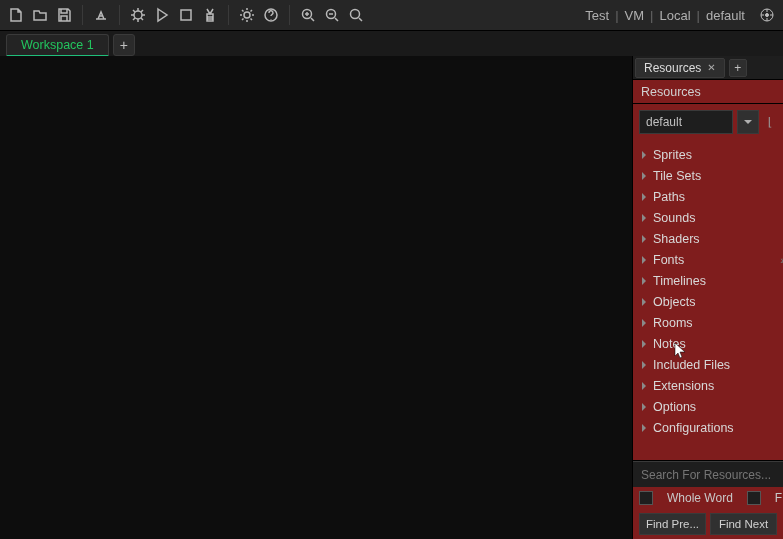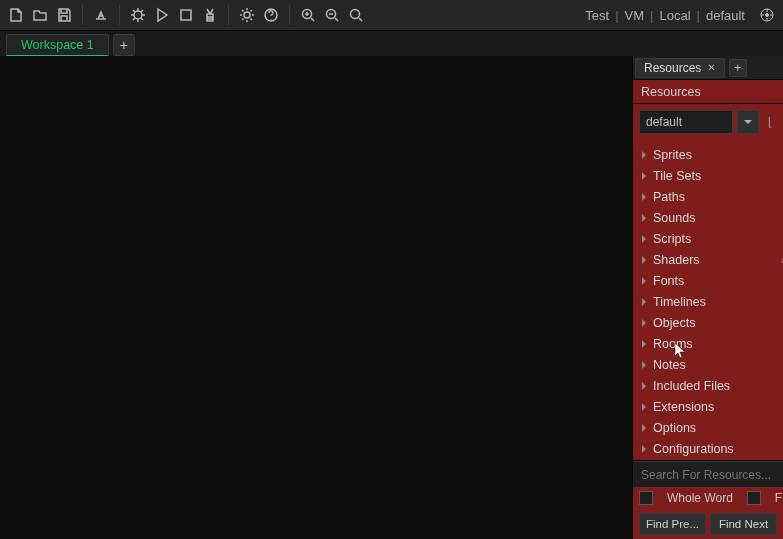--- a/index.html
+++ b/index.html
@@ -225,28 +225,20 @@
             </svg>
           </span>
           <span class="ti-label">Sounds</span>
         </div>
         <div class="tree-item">
           <span class="disclosure">
             <svg viewBox="0 0 6 8">
               <path d="M1 0l4 4-4 4z"></path>
             </svg>
           </span>
-          <span class="ti-label">Scripts</span>
-        </div>
-        <div class="tree-item">
-          <span class="disclosure">
-            <svg viewBox="0 0 6 8">
-              <path d="M1 0l4 4-4 4z"></path>
-            </svg>
-          </span>
           <span class="ti-label">Shaders</span>
         </div>
         <div class="tree-item">
           <span class="disclosure">
             <svg viewBox="0 0 6 8">
               <path d="M1 0l4 4-4 4z"></path>
             </svg>
           </span>
           <span class="ti-label">Fonts</span>
         </div>

